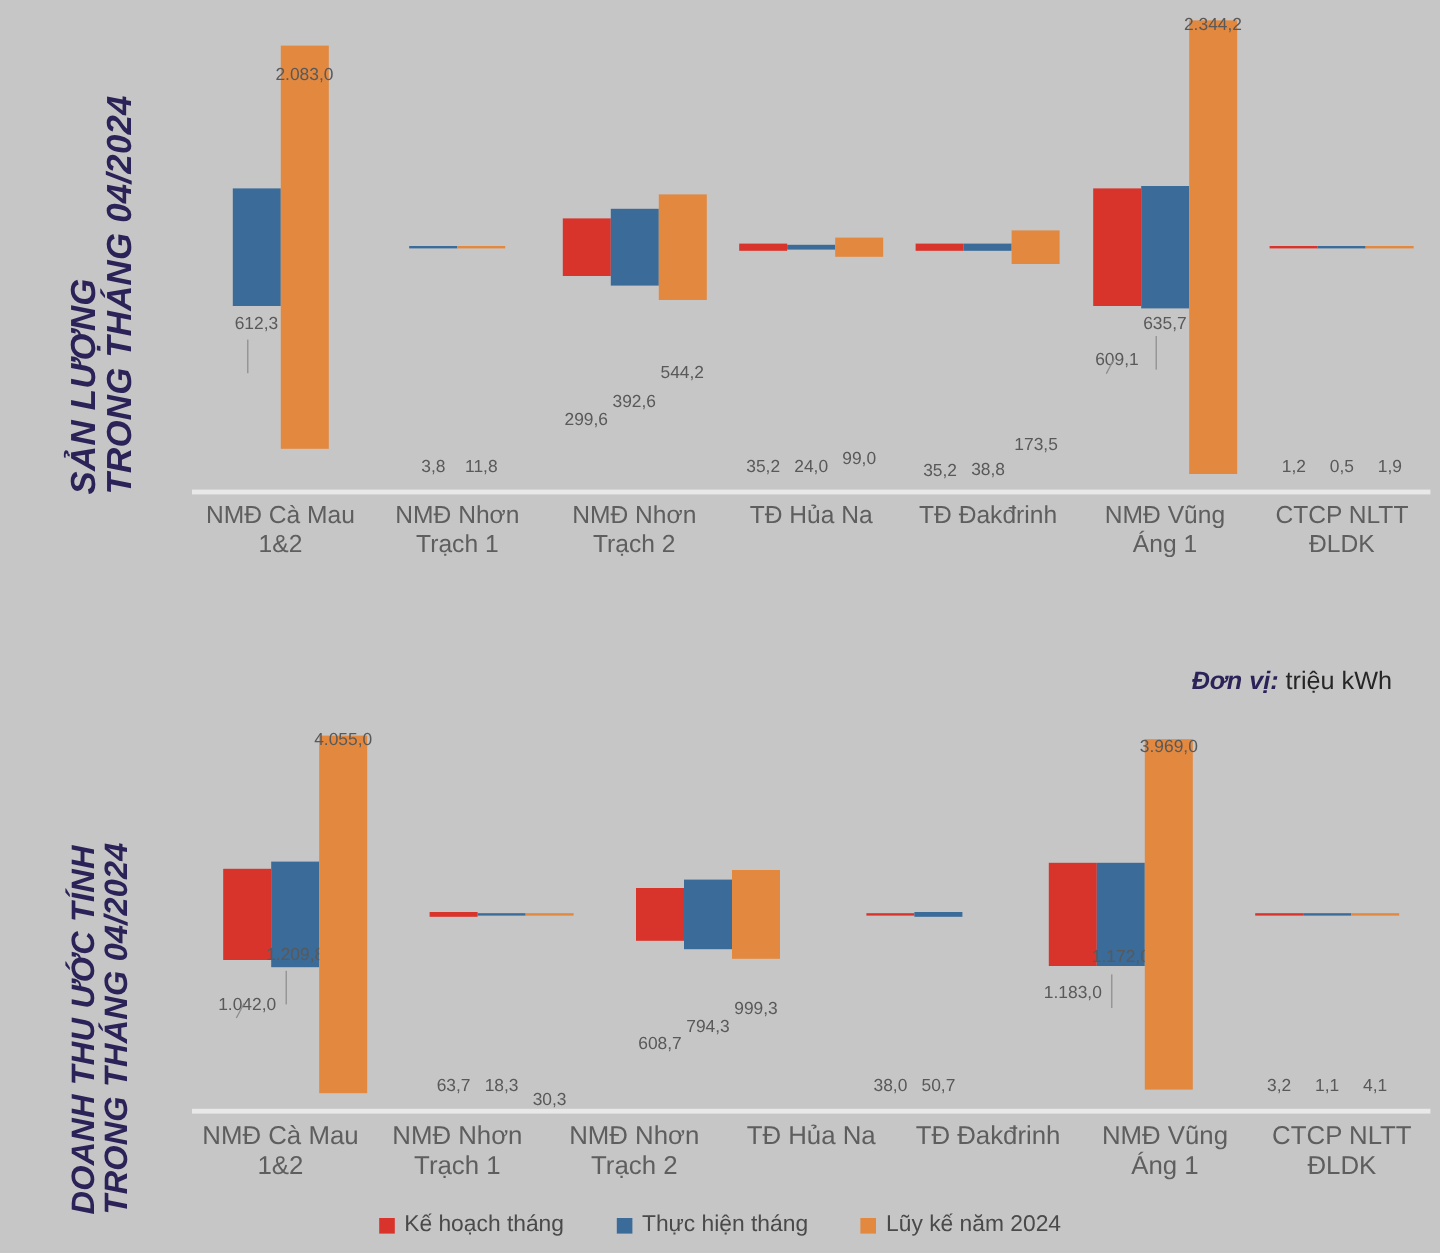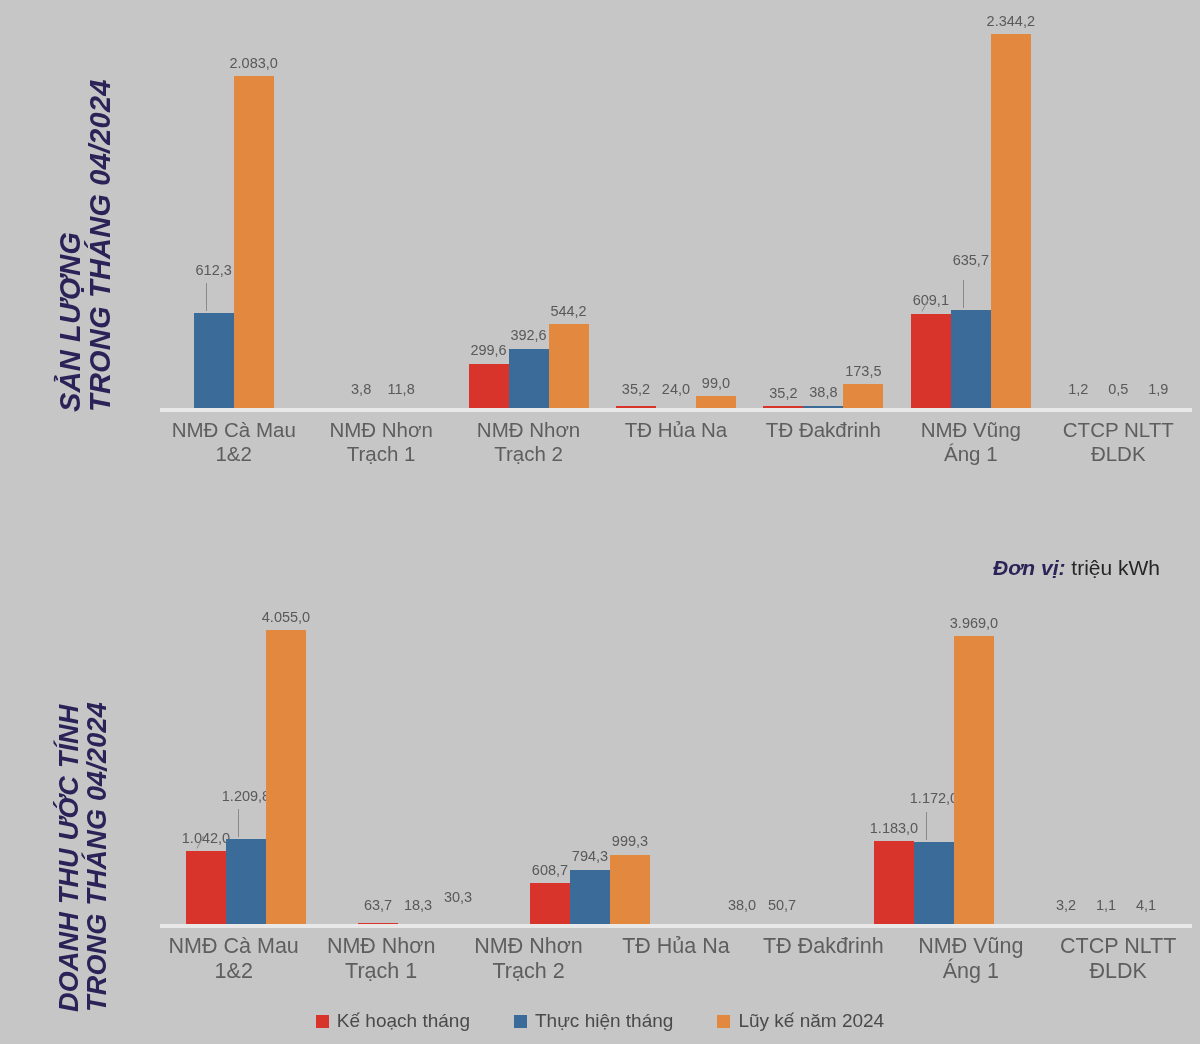--- a/index.html
+++ b/index.html
@@ -91,21 +91,21 @@
     flex-direction: row;
     align-items: flex-end;
     justify-content: center;
     gap: 0px;
   }
   .barwrap {
     width: 40px;
     height: 100%;
     position: relative;
     display: flex;
-    align-items: flex-end;
+    align-items: center;
   }
   .bar {
     width: 100%;
     display: block;
   }
   .bar.s0 { background: #d9342b; }
   .bar.s1 { background: #3a6b99; }
   .bar.s2 { background: #e3883f; }
 
   .vlabel {
@@ -288,21 +288,21 @@
           </div>
           <div class="group">
             <div class="bars">
               <div class="barwrap">
                 <div class="bar s0" title="Kế hoạch tháng: 609,1" style="height: 98.2168px;"></div>
                 <div class="vlabel" style="bottom: 104.217px;">609,1</div>
                 <div class="leader" style="bottom: 99.2168px; height: 14px; left: 42%; transform: rotate(28deg);"></div>
               </div>
               <div class="barwrap">
                 <div class="bar s1" title="Thực hiện tháng: 635,7" style="height: 102.506px;"></div>
-                <div class="vlabel" style="bottom: 145px;">635,7</div>
+                <div class="vlabel" style="bottom: 135px;">635,7</div>
                 <div class="leader" style="bottom: 104.506px; height: 28px; left: 30%;"></div>
               </div>
               <div class="barwrap">
                 <div class="bar s2" title="Lũy kế năm 2024: 2.344,2" style="height: 378px;"></div>
                 <div class="vlabel" style="bottom: 384px;">2.344,2</div>
               </div>
             </div>
           </div>
           <div class="group">
             <div class="bars">
@@ -369,21 +369,21 @@
               <div class="barwrap">
                 <div class="bar s0" title="Kế hoạch tháng: 63,7" style="height: 4.68128px;"></div>
                 <div class="vlabel small" style="bottom: 16px;">63,7</div>
               </div>
               <div class="barwrap">
                 <div class="bar s1" title="Thực hiện tháng: 18,3" style="height: 2px;"></div>
                 <div class="vlabel small" style="bottom: 16px;">18,3</div>
               </div>
               <div class="barwrap">
                 <div class="bar s2" title="Lũy kế năm 2024: 30,3" style="height: 2.22673px;"></div>
-                <div class="vlabel small" style="bottom: 24px;">30,3</div>
+                <div class="vlabel small" style="bottom: 4px;">30,3</div>
               </div>
             </div>
           </div>
           <div class="group">
             <div class="bars">
               <div class="barwrap">
                 <div class="bar s0" title="Kế hoạch tháng: 608,7" style="height: 44.7331px;"></div>
                 <div class="vlabel" style="bottom: 50.7331px;">608,7</div>
               </div>
               <div class="barwrap">

